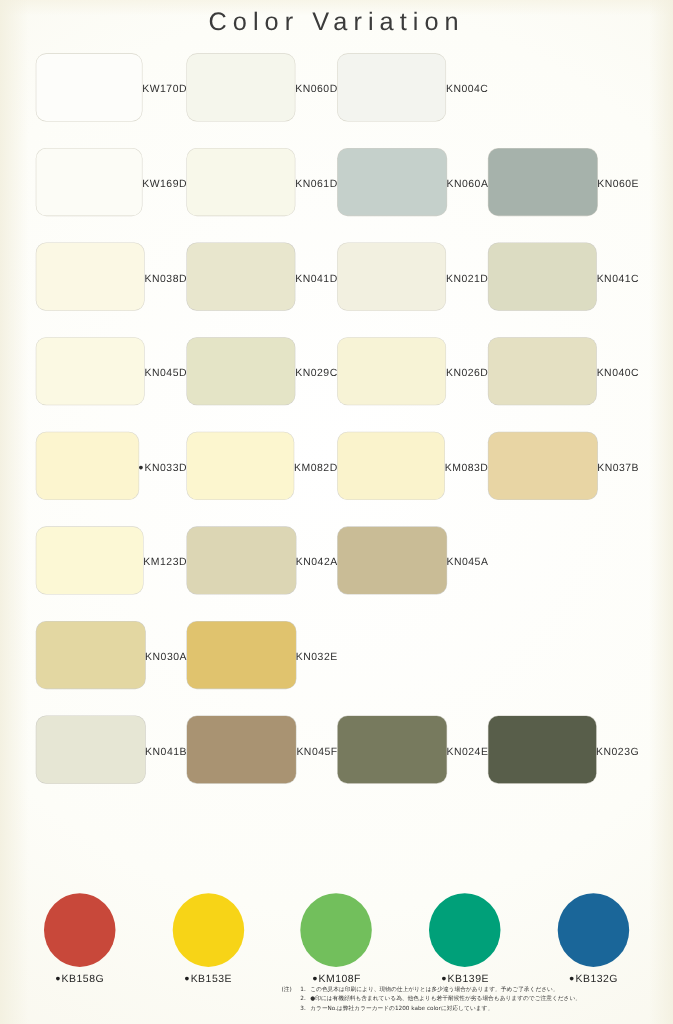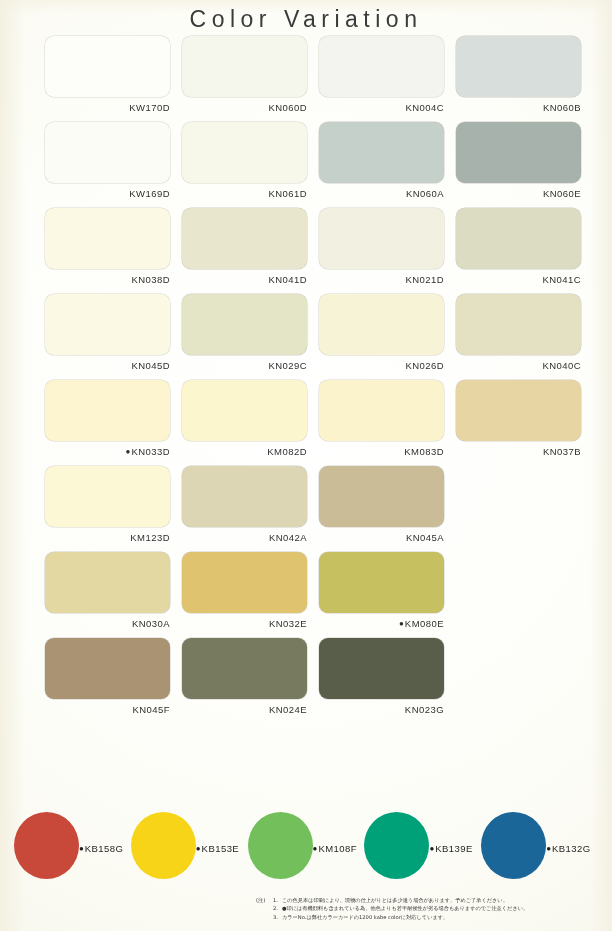--- a/index.html
+++ b/index.html
@@ -56,22 +56,21 @@
     left: 33px;
     width: 548px;
   }
   .row {
     display: flex;
     height: 86px;
   }
   .cell {
     width: 137px;
     display: flex;
-    flex-direction: column;
-    align-items: flex-end;
+    align-items: center;
   }
   .chip {
     width: 125px;
     height: 61px;
     border-radius: 9px;
     box-shadow: 0 0 0 0.5px rgba(150,148,135,0.45);
   }
   .chip.pale {
     box-shadow: 0 0 0 0.5px rgba(205,203,190,0.75);
   }
@@ -93,20 +92,21 @@
   .circles {
     position: absolute;
     top: 812px;
     left: 14px;
     width: 584px;
     display: flex;
   }
   .circle-cell {
     width: 116.8px;
     display: flex;
+    flex-direction: column;
     align-items: center;
   }
   .circle {
     width: 65px;
     height: 67px;
     border-radius: 50%;
   }
   .circle-label {
     margin-top: 6px;
     font-size: 9.5px;
@@ -160,24 +160,20 @@
           <div class="label">KW170D</div>
         </div>
         <div class="cell">
           <div class="chip pale" style="background: rgb(245, 246, 236);"></div>
           <div class="label">KN060D</div>
         </div>
         <div class="cell">
           <div class="chip pale" style="background: rgb(243, 244, 239);"></div>
           <div class="label">KN004C</div>
         </div>
-        <div class="cell">
-          <div class="chip" style="background: rgb(215, 222, 220);"></div>
-          <div class="label">KN060B</div>
-        </div>
       </div>
       <div class="row">
         <div class="cell">
           <div class="chip pale" style="background: rgb(252, 252, 246);"></div>
           <div class="label">KW169D</div>
         </div>
         <div class="cell">
           <div class="chip pale" style="background: rgb(248, 248, 234);"></div>
           <div class="label">KN061D</div>
         </div>
@@ -260,26 +256,26 @@
       </div>
       <div class="row">
         <div class="cell">
           <div class="chip" style="background: rgb(227, 215, 162);"></div>
           <div class="label">KN030A</div>
         </div>
         <div class="cell">
           <div class="chip" style="background: rgb(224, 195, 110);"></div>
           <div class="label">KN032E</div>
         </div>
-        <div class="cell">
-          <div class="chip" style="background: rgb(198, 192, 97);"></div>
-          <div class="label"><span class="dot">●</span><span>KM080E</span></div>
-        </div>
-      </div>
-      <div class="row">
+      </div>
+      <div class="row">
+        <div class="cell">
+          <div class="chip" style="background: rgb(230, 230, 212);"></div>
+          <div class="label">KN041B</div>
+        </div>
         <div class="cell">
           <div class="chip" style="background: rgb(169, 147, 114);"></div>
           <div class="label">KN045F</div>
         </div>
         <div class="cell">
           <div class="chip" style="background: rgb(119, 122, 94);"></div>
           <div class="label">KN024E</div>
         </div>
         <div class="cell">
           <div class="chip" style="background: rgb(88, 94, 74);"></div>

